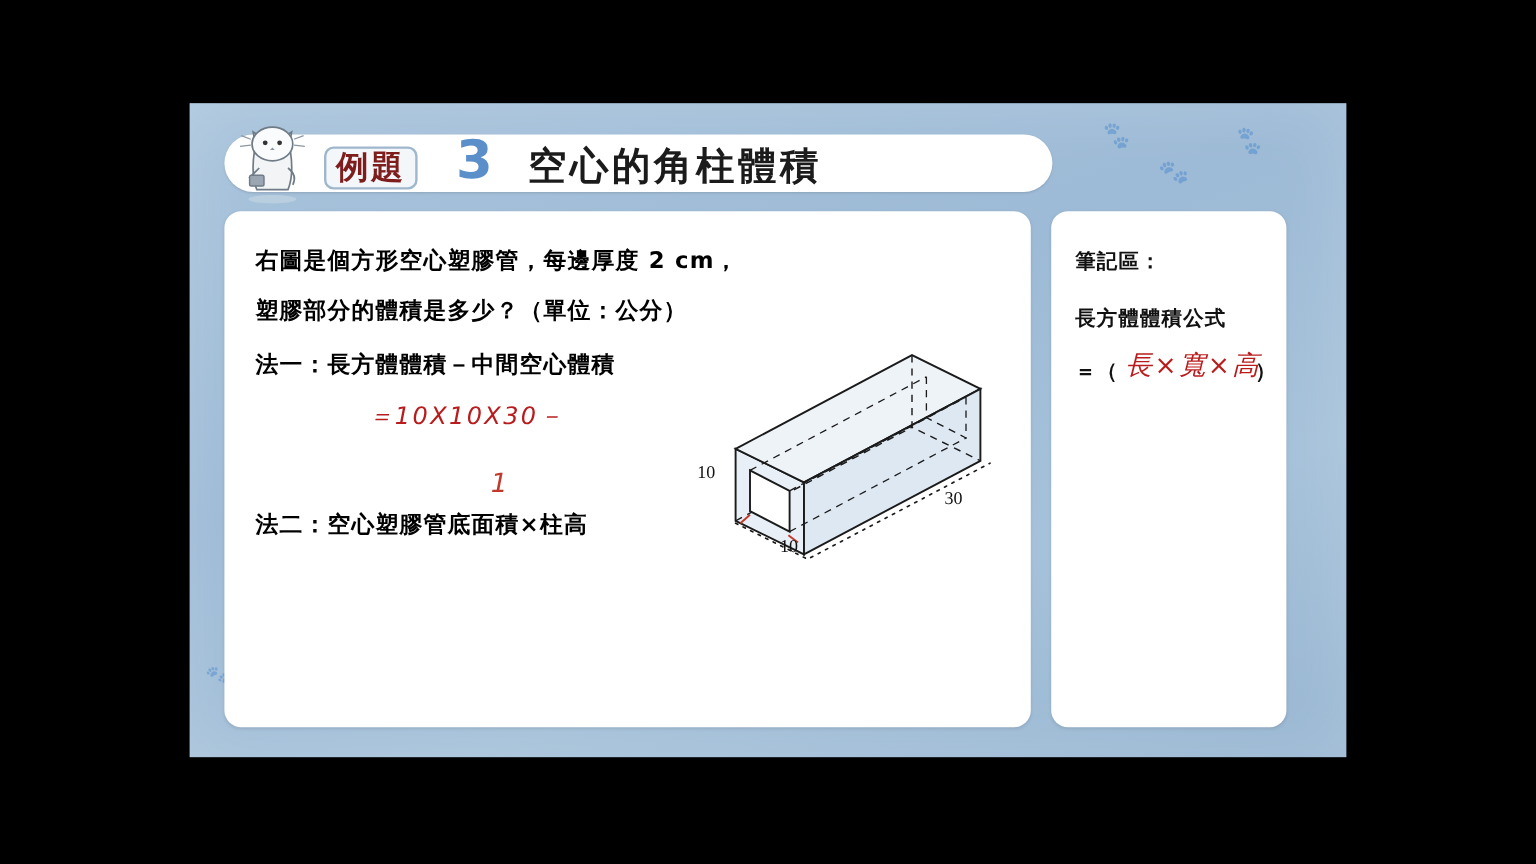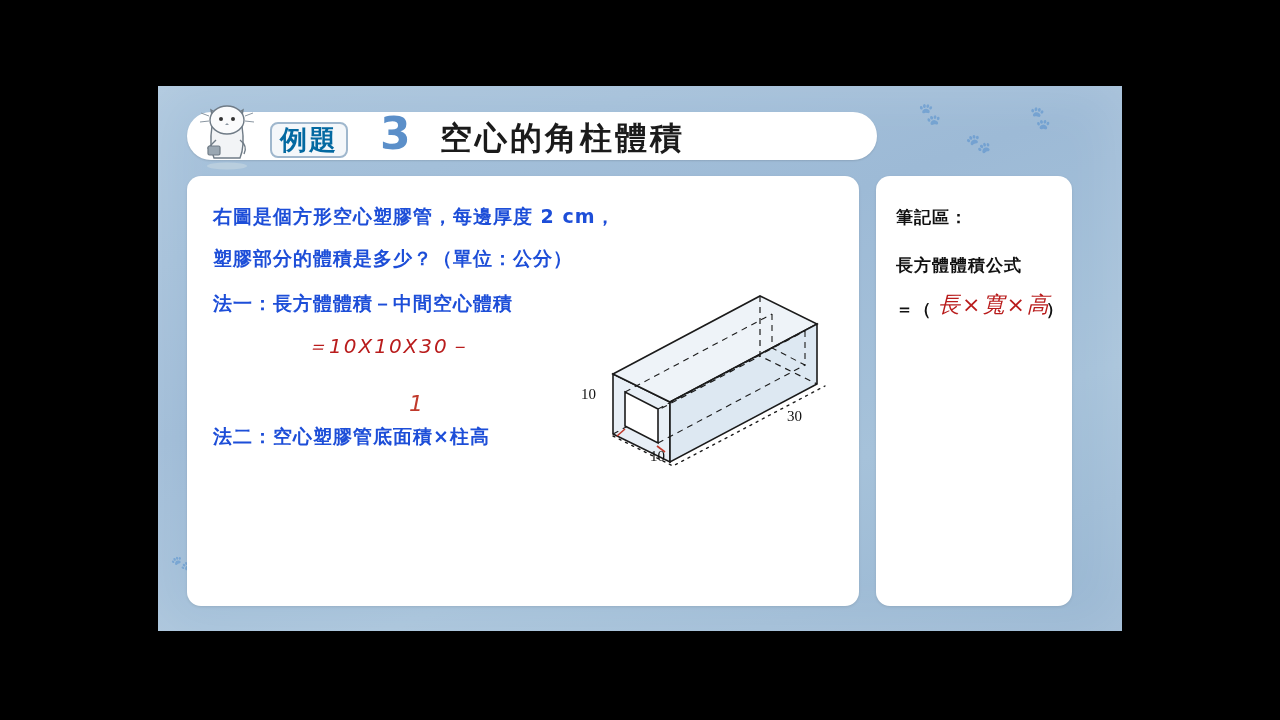--- a/index.html
+++ b/index.html
@@ -60,21 +60,21 @@
     top: 10px;
     width: 62px;
     height: 74px;
   }
   .label-ex {
     position: absolute;
     left: 112px;
     top: 36px;
     font-size: 27px;
     font-weight: bold;
-    color: #0369a1;
+    color: #7f1d1d;
     letter-spacing: 2px;
     font-family: "DejaVu Sans", sans-serif;
     padding: 2px 8px;
     border: 2px solid #9fb7cd;
     border-radius: 8px;
     background: #f4f7fa;
     line-height: 1.05;
   }
   .label-num {
     position: absolute;
@@ -117,21 +117,21 @@
     height: 430px;
     background: #ffffff;
     border-radius: 14px;
     box-shadow: 0 1px 3px rgba(0,0,0,0.10);
   }
   .body-line {
     position: absolute;
     font-family: "DejaVu Sans", sans-serif;
     font-size: 19px;
     font-weight: bold;
-    color: #1d4ed8;
+    color: #000000;
     letter-spacing: 1px;
     white-space: nowrap;
   }
   .note-line {
     position: absolute;
     font-family: "DejaVu Sans", sans-serif;
     font-size: 17px;
     font-weight: bold;
     color: #111;
     letter-spacing: 1px;

